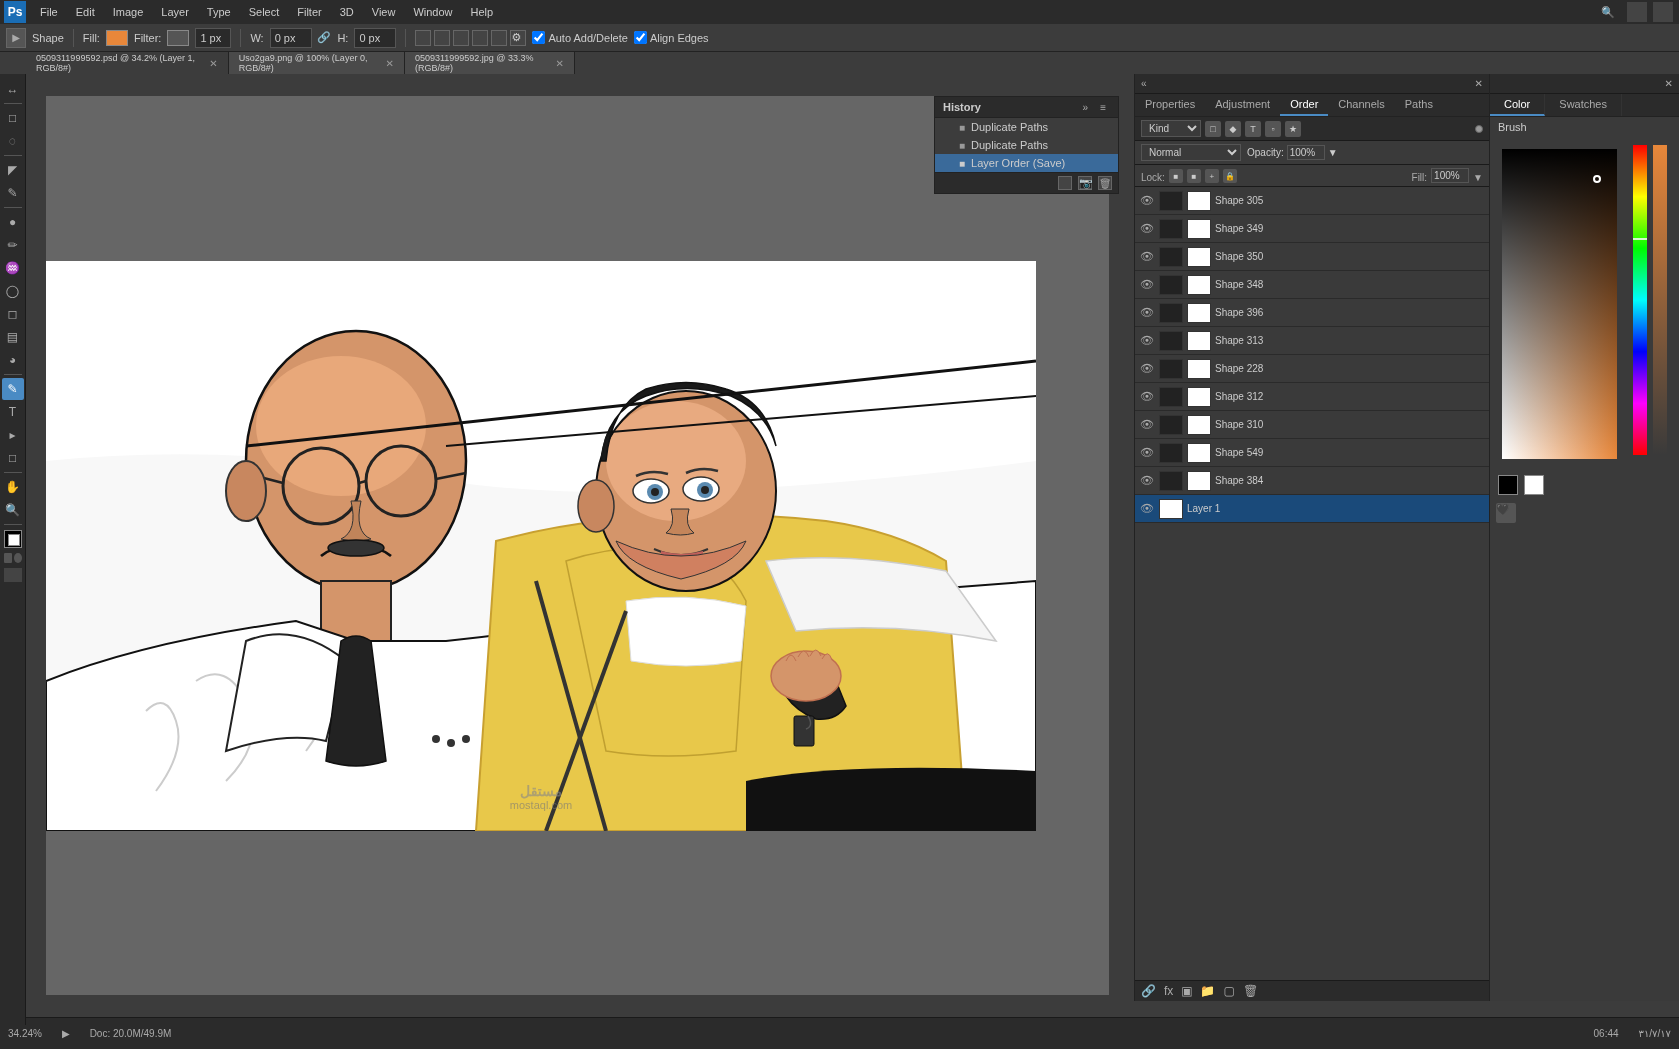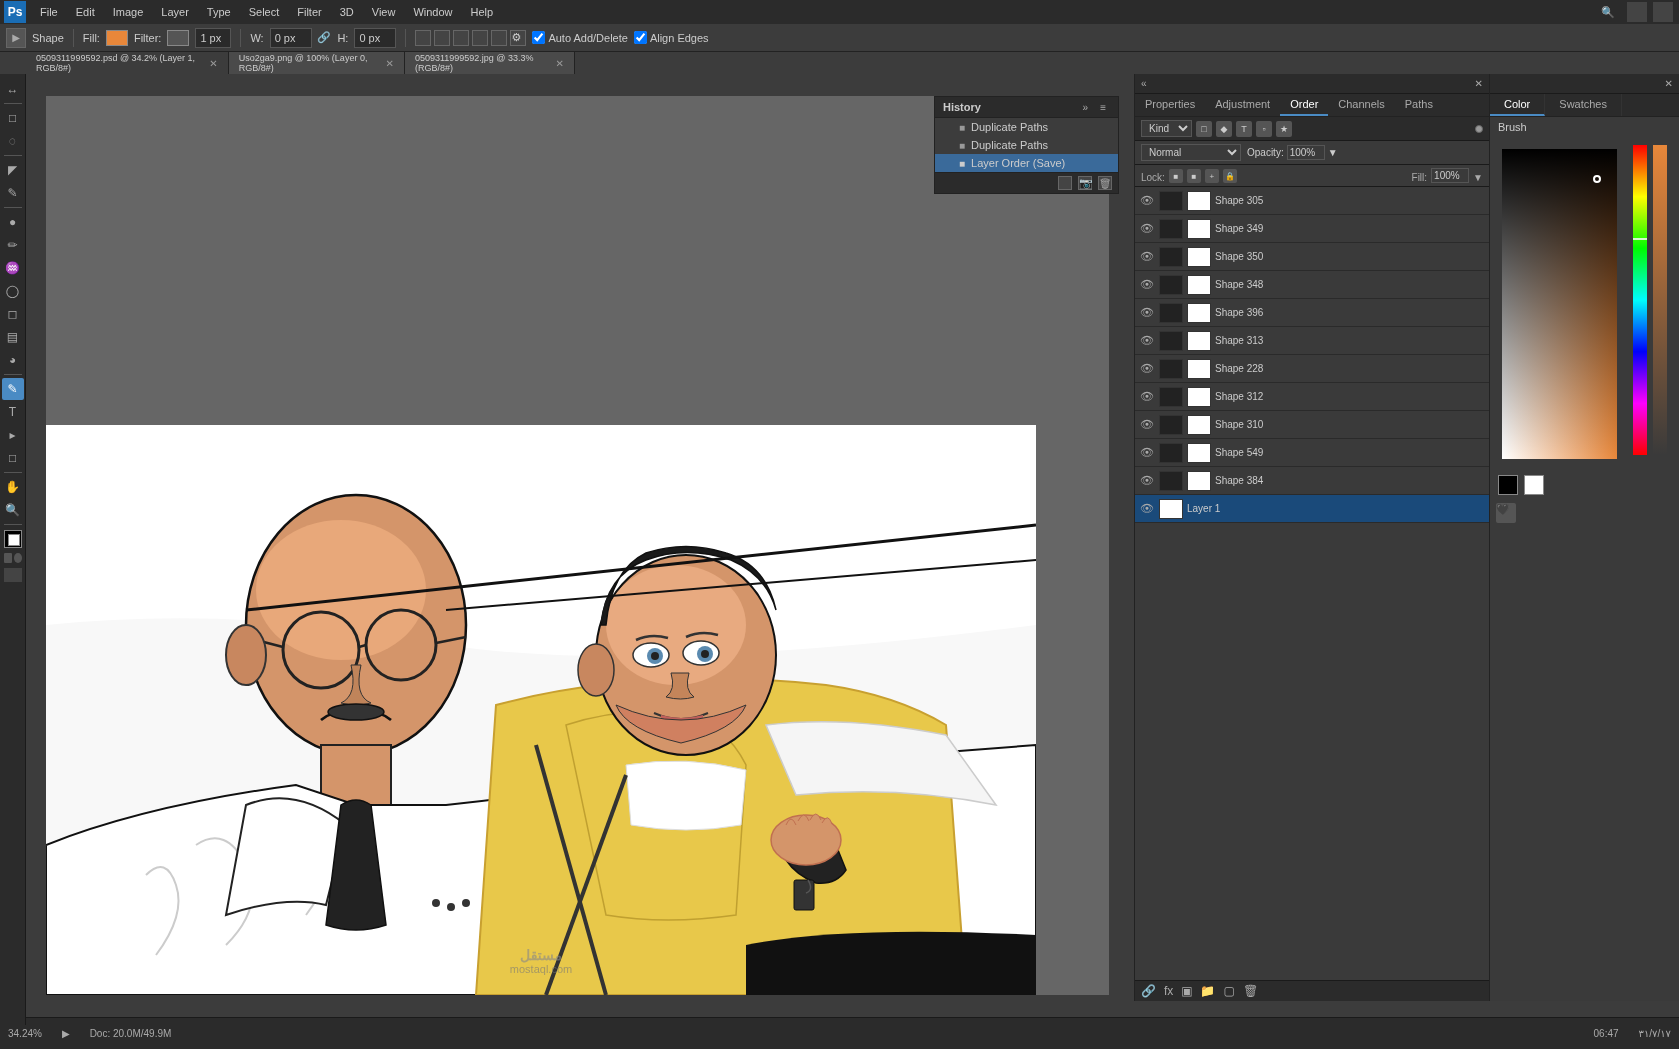--- a/index.html
+++ b/index.html
@@ -77,21 +77,21 @@
     .color-gradient-indicator { position: absolute; width: 8px; height: 8px; border: 2px solid #fff; border-radius: 50%; top: 30px; right: 20px; transform: translate(50%, -50%); }
     .color-sliders { display: flex; gap: 6px; padding: 4px 8px; }
     .hue-slider { width: 14px; height: 310px; background: linear-gradient(to bottom, #ff0000, #ffff00, #00ff00, #00ffff, #0000ff, #ff00ff, #ff0000); cursor: pointer; position: relative; }
     .alpha-slider { width: 14px; height: 310px; background: linear-gradient(to bottom, rgba(232,135,58,1), rgba(232,135,58,0)); cursor: pointer; }
     .brush-label { padding: 4px 8px; color: #ccc; font-size: 11px; }
     .layers-tabs { display: flex; background: #2b2b2b; border-bottom: 1px solid #222; }
     .layers-tab { padding: 4px 10px; font-size: 11px; color: #aaa; cursor: pointer; }
     .layers-tab.active { color: #fff; border-bottom: 2px solid #4a8bc4; }
 
     .layers-filter-bar { display: flex; align-items: center; padding: 3px 6px; gap: 4px; background: #2b2b2b; border-bottom: 1px solid #1a1a1a; }
-    .kind-select { background: #3a3a3a; border: 1px solid #555; color: #ccc; font-size: 10px; padding: 1px 3px; width: 51px; }
+    .kind-select { background: #3a3a3a; border: 1px solid #555; color: #ccc; font-size: 10px; padding: 1px 3px; width: 60px; }
     .filter-icon { width: 16px; height: 16px; background: #555; border-radius: 2px; display: inline-flex; align-items: center; justify-content: center; color: #ccc; font-size: 9px; cursor: pointer; }
     .filter-dot { width: 8px; height: 8px; border-radius: 50%; background: #999; border: 1px solid #666; cursor: pointer; }
 
     .layers-mode-bar { display: flex; align-items: center; padding: 3px 6px; gap: 6px; border-bottom: 1px solid #1a1a1a; }
     .mode-select { background: #3a3a3a; border: 1px solid #555; color: #ccc; font-size: 10px; padding: 1px 3px; width: 100px; }
     .opacity-control { display: flex; align-items: center; gap: 3px; font-size: 10px; color: #ccc; }
 
     .layers-lock-bar { display: flex; align-items: flex-end; padding: 3px 6px; gap: 4px; border-bottom: 1px solid #1a1a1a; font-size: 10px; color: #aaa; }
     .lock-icon { width: 14px; height: 14px; background: #555; border-radius: 2px; display: inline-flex; align-items: center; justify-content: center; color: #ccc; font-size: 8px; cursor: pointer; }
 
@@ -236,21 +236,21 @@
   </div>
   <div style="width:18px;height:14px;display:flex;gap:2px;justify-content:center;align-items:center;">
     <div style="width:10px;height:10px;background:#555;border-radius:1px;"></div>
     <div style="width:10px;height:10px;background:#555;border-radius:50%;"></div>
   </div>
   <div style="width:18px;height:14px;background:#444;margin:2px 0;"></div>
 </div>
 
 <div id="canvas-area">
 
-  <div id="main-canvas" style="position:absolute;top:22px;left:20px;right:570px;bottom:30px;background:#666;display:flex;align-items:flex-end;justify-content:flex-start;overflow:hidden;">
+  <div id="main-canvas" style="position:absolute;top:22px;left:20px;right:570px;bottom:30px;background:#666;display:flex;align-items:center;justify-content:flex-start;overflow:hidden;">
 
     <div id="artwork" style="width:990px;height:570px;background:#fff;position:relative;overflow:hidden;margin-top:0;">
       
       <svg width="990" height="570" viewBox="0 0 990 570" xmlns="http://www.w3.org/2000/svg">
 
         <rect width="990" height="570" fill="white"></rect>
 
         <path d="M0 200 Q200 180 400 220 Q600 250 990 200 L990 570 L0 570 Z" fill="#f8f8f8" stroke="none"></path>
 
         <ellipse cx="310" cy="200" rx="110" ry="130" fill="#d4956a" stroke="#111" stroke-width="2.5"></ellipse>
@@ -564,15 +564,15 @@
       </div>
     </div>
   </div>
 </div>
 
 <div id="status-bar">
   <span>34.24%</span>
   <span>▶</span>
   <span>Doc: 20.0M/49.9M</span>
   <div style="flex:1"></div>
-  <span>06:47</span>
+  <span>06:44</span>
   <span>٣١/٧/١٧</span>
 </div>
 
 </body></html>

